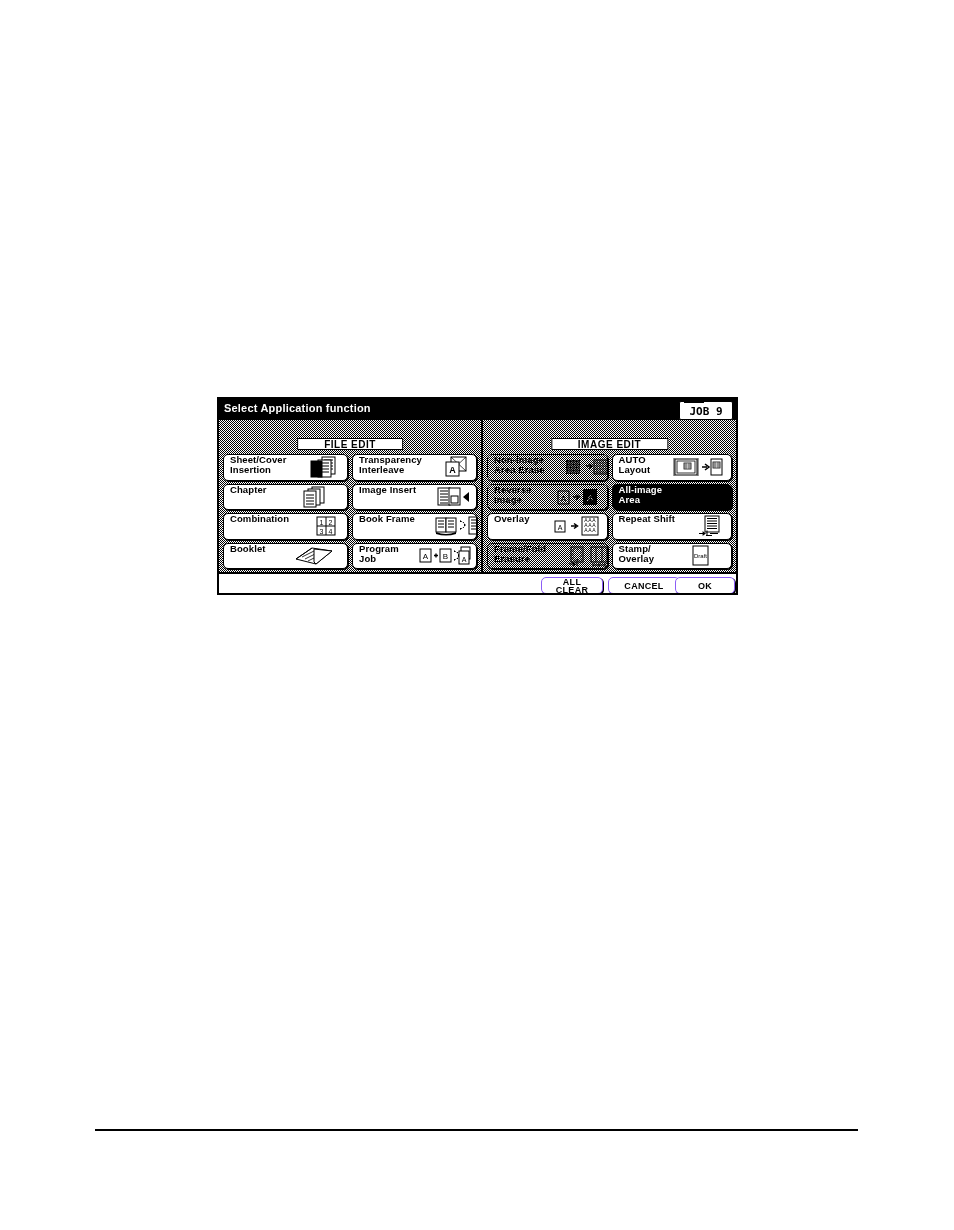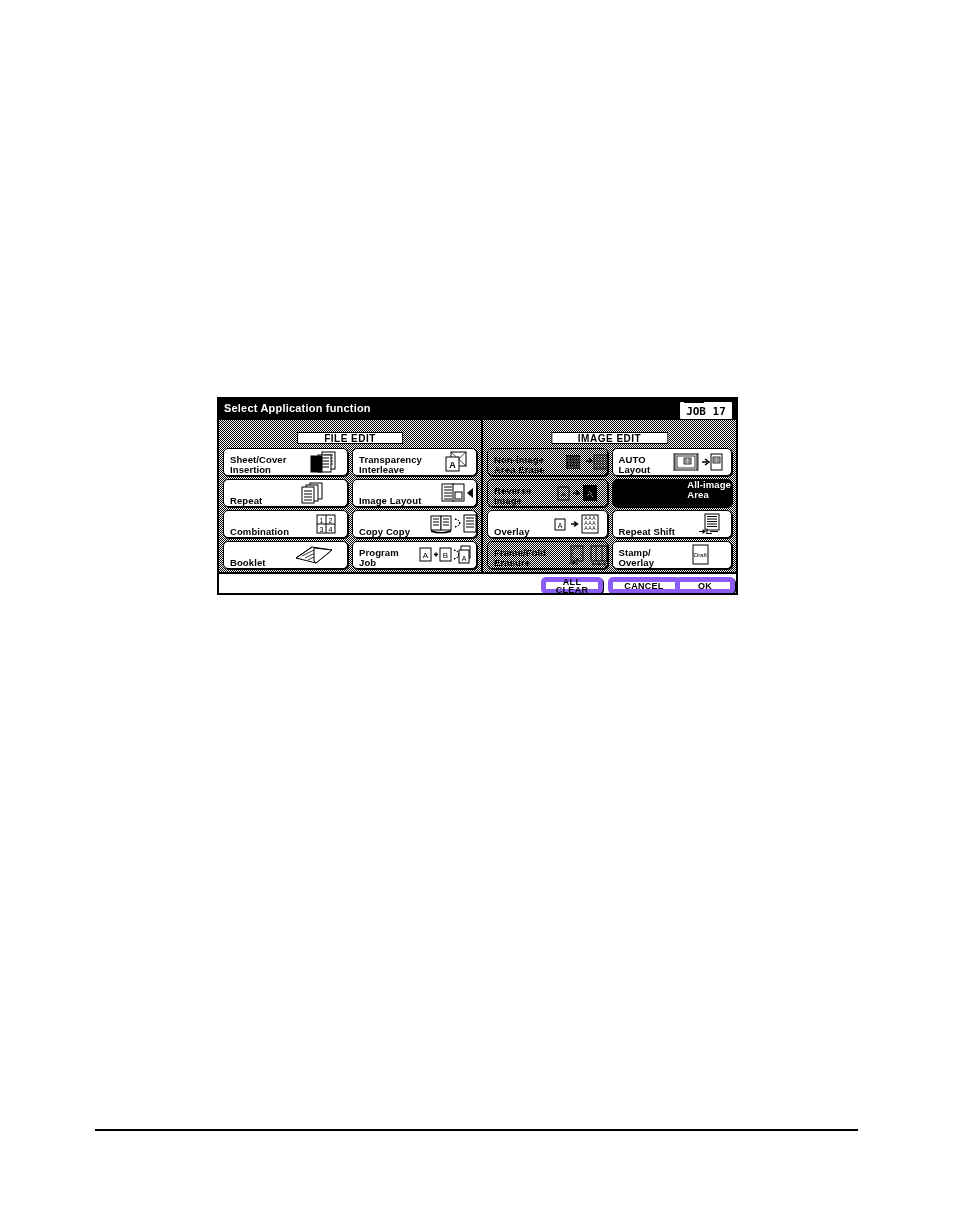--- a/index.html
+++ b/index.html
@@ -86,21 +86,21 @@
     background-position: 0 0, 1px 1px;
   }
 
   
   .body {
     position: relative;
     height: 152px;
   }
   .col {
     position: absolute;
-    top: 11px;
+    top: 17px;
     bottom: 0;
   }
   .col-left  { left: 0px;   width: 262px; }
   .col-right { left: 264px; right: 0px; }
   .col-divider {
     position: absolute;
     left: 262px;
     top: 0;
     bottom: 0;
     width: 2px;
@@ -143,21 +143,21 @@
     gap: 3px 4px;
   }
 
   .btn {
     position: relative;
     background: #ffffff;
     border: 1px solid #000000;
     border-radius: 5px;
     box-sizing: border-box;
     display: flex;
-    align-items: flex-end;
+    align-items: flex-start;
     overflow: hidden;
     box-shadow: 1px 1px 0 #000;
     gap: 20px;
   }
   .btn .lbl {
     font-size: 9.5px;
     font-weight: bold;
     line-height: 10px;
     color: #000000;
     padding-left: 6px;
@@ -200,21 +200,21 @@
     position: relative;
     height: 23px;
     background: #ffffff;
     border-top: 2px solid #000000;
   }
   .foot-btn {
     position: absolute;
     top: 3px;
     height: 17px;
     background: #ffffff;
-    border: 5px solid #8b5cf6;
+    border: 1px solid #8b5cf6;
     border-radius: 5px;
     box-shadow: 1px 1px 0 #000;
     box-sizing: border-box;
     display: flex;
     align-items: center;
     justify-content: center;
     font-size: 9px;
     font-weight: bold;
     line-height: 8px;
     text-align: center;
@@ -241,21 +241,21 @@
 </style>
 </head>
 <body>
 
 <div id="panel">
 
   <div class="titlebar">
     <div class="titlebar-text">Select Application function</div>
     <div class="job-badge">
       <div class="job-notch"></div>
-      <div class="job-text">JOB 17</div>
+      <div class="job-text">JOB 9</div>
     </div>
   </div>
 
   <div class="body dither">
     <div class="col-divider"></div>
 
     <div class="col col-left">
       <div class="sec-head">
         <div class="sec-label">FILE EDIT</div>
       </div>
@@ -292,38 +292,38 @@
             <svg width="24" height="22" viewBox="0 0 24 22">
               <rect x="7" y="1" width="15" height="14" fill="#fff" stroke="#000" stroke-width="1"></rect>
               <path d="M7 1 L22 15 M22 1 L7 15" stroke="#000" stroke-width="0.7"></path>
               <rect x="2" y="6" width="13" height="14" fill="#fff" stroke="#000" stroke-width="1"></rect>
               <text x="8.5" y="17" font-family="'Liberation Sans',sans-serif" font-size="9" font-weight="bold" text-anchor="middle" fill="#000">A</text>
             </svg>
           </div>
         </div>
 
         <div class="btn">
-          <div class="lbl">Repeat</div>
+          <div class="lbl">Chapter</div>
           <div class="ico">
             <svg width="26" height="22" viewBox="0 0 26 22">
               <rect x="11" y="1" width="12" height="16" fill="#fff" stroke="#000" stroke-width="1"></rect>
               <rect x="7" y="3" width="12" height="16" fill="#fff" stroke="#000" stroke-width="1"></rect>
               <rect x="3" y="5" width="12" height="16" fill="#fff" stroke="#000" stroke-width="1"></rect>
               <g stroke="#000" stroke-width="1">
                   <line x1="5" y1="9" x2="13" y2="9"></line>
                   <line x1="5" y1="12" x2="13" y2="12"></line>
                   <line x1="5" y1="15" x2="13" y2="15"></line>
                   <line x1="5" y1="18" x2="13" y2="18"></line>
                 </g>
             </svg>
           </div>
         </div>
 
         <div class="btn">
-          <div class="lbl">Image Layout</div>
+          <div class="lbl">Image Insert</div>
           <div class="ico">
             <svg width="34" height="22" viewBox="0 0 34 22">
               <rect x="1" y="2" width="12" height="17" fill="#fff" stroke="#000" stroke-width="1"></rect>
               <g stroke="#000" stroke-width="1">
                   <line x1="3" y1="5" x2="11" y2="5"></line>
                   <line x1="3" y1="8" x2="11" y2="8"></line>
                   <line x1="3" y1="11" x2="11" y2="11"></line>
                   <line x1="3" y1="14" x2="11" y2="14"></line>
                   <line x1="3" y1="17" x2="11" y2="17"></line>
                 </g>
@@ -343,21 +343,21 @@
               <line x1="4" y1="11" x2="22" y2="11" stroke="#000" stroke-width="1"></line>
               <text x="8.5" y="9.5" font-family="'Liberation Sans',sans-serif" font-size="7" text-anchor="middle" fill="#000">1</text>
               <text x="17.5" y="9.5" font-family="'Liberation Sans',sans-serif" font-size="7" text-anchor="middle" fill="#000">2</text>
               <text x="8.5" y="18.5" font-family="'Liberation Sans',sans-serif" font-size="7" text-anchor="middle" fill="#000">3</text>
               <text x="17.5" y="18.5" font-family="'Liberation Sans',sans-serif" font-size="7" text-anchor="middle" fill="#000">4</text>
             </svg>
           </div>
         </div>
 
         <div class="btn">
-          <div class="lbl">Copy Copy</div>
+          <div class="lbl">Book Frame</div>
           <div class="ico">
             <svg width="48" height="22" viewBox="0 0 48 22">
               <rect x="1" y="3" width="10" height="14" fill="#fff" stroke="#000" stroke-width="1"></rect>
               <g stroke="#000" stroke-width="1">
                   <line x1="3" y1="6" x2="9" y2="6"></line>
                   <line x1="3" y1="9" x2="9" y2="9"></line>
                   <line x1="3" y1="12" x2="9" y2="12"></line>
                 </g>
               <rect x="11" y="3" width="10" height="14" fill="#fff" stroke="#000" stroke-width="1"></rect>
               <g stroke="#000" stroke-width="1">

